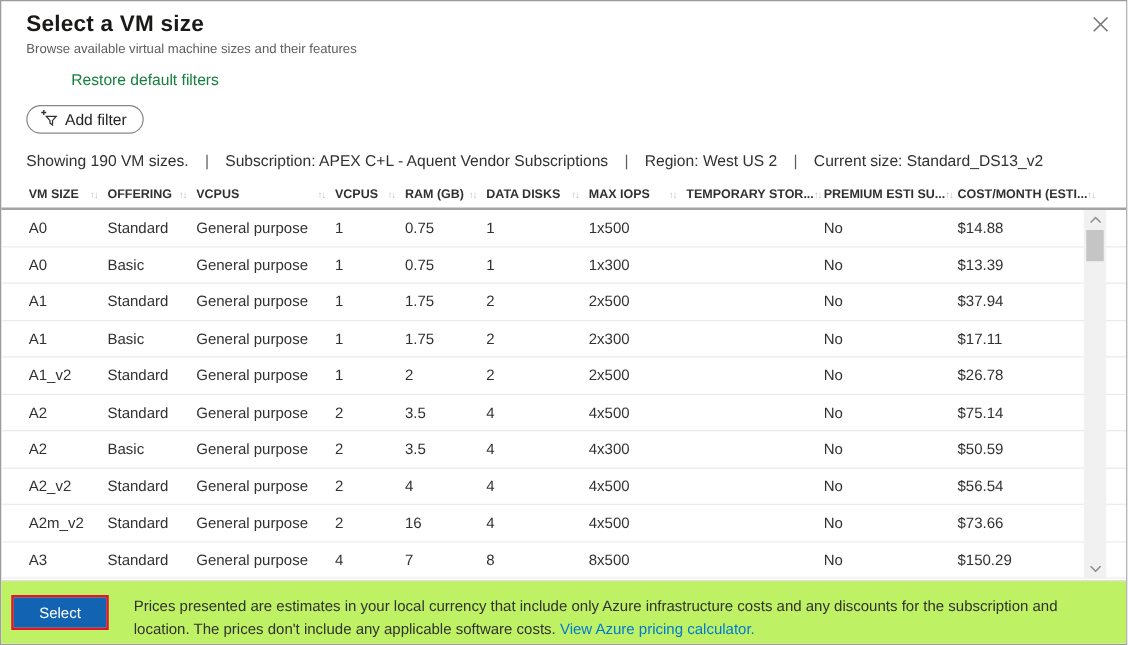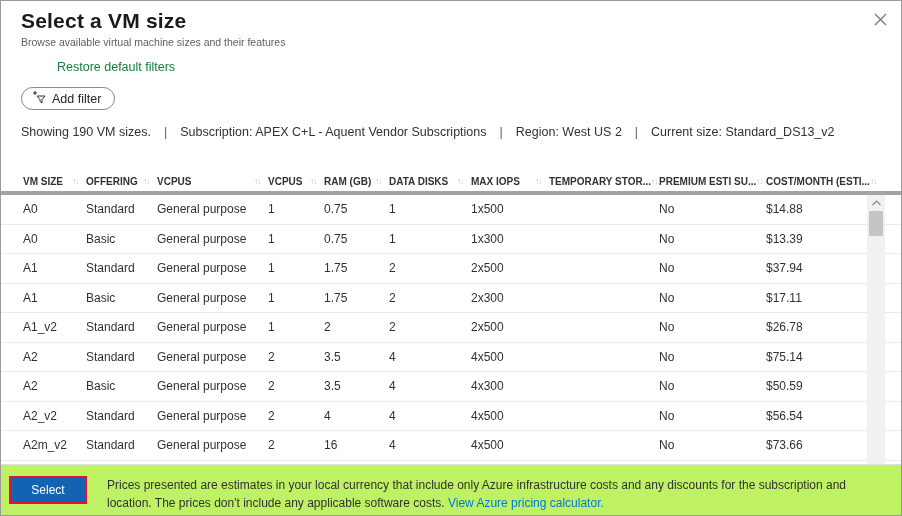--- a/index.html
+++ b/index.html
@@ -11,21 +11,21 @@
     width: 902px;
     height: 516px;
     background: #ffffff;
     border: 1px solid #9b9b9b;
     overflow: hidden;
     color: #323130;
   }
 
   
   .hdr { padding: 8px 20px 0 20px; }
-  .title { font-size: 21px; font-weight: bold; color: #1b1a19; letter-spacing: .2px; }
+  .title { font-size: 18px; font-weight: bold; color: #1b1a19; letter-spacing: .2px; }
   .subtitle { font-size: 10.5px; color: #605e5c; margin-top: 3px; }
 
   .close-btn {
     position: absolute; top: 9px; right: 12px;
     width: 18px; height: 18px; cursor: pointer;
     display: flex; align-items: center; justify-content: center;
   }
 
   
   .search-row { display: flex; align-items: center; margin: 12px 20px 0 20px; }
@@ -60,21 +60,21 @@
   .status { margin: 15px 20px 0 20px; font-size: 12.5px; color: #323130; white-space: nowrap; }
   .status .sep { color: #605e5c; margin: 0 13px; }
 
   
   .grid-cols {
     display: grid;
     grid-template-columns: 63px 71px 111px 56px 65px 82px 78px 110px 107px 1fr;
     padding: 0 20px 0 22px;
     align-items: center;
   }
-  .thead { margin-top: 32px; height: 24px; border-bottom: 4px solid #a3a3a3; }
+  .thead { margin-top: 8px; height: 24px; border-bottom: 2px solid #a3a3a3; }
   .th {
     display: flex; justify-content: space-between; align-items: center;
     font-size: 10px; font-weight: bold; color: #323130;
     white-space: nowrap; overflow: hidden; padding-right: 8px;
   }
   .sort { font-size: 8px; color: #c4c2c0; letter-spacing: -1px; flex: none; cursor: pointer; }
 
   .tbody { position: relative; height: 295px; overflow: hidden; }
   .tr { height: 29.5px; border-bottom: 1px solid #ebebeb; cursor: pointer; }
   .td { font-size: 12px; color: #323130; white-space: nowrap; overflow: hidden; }

